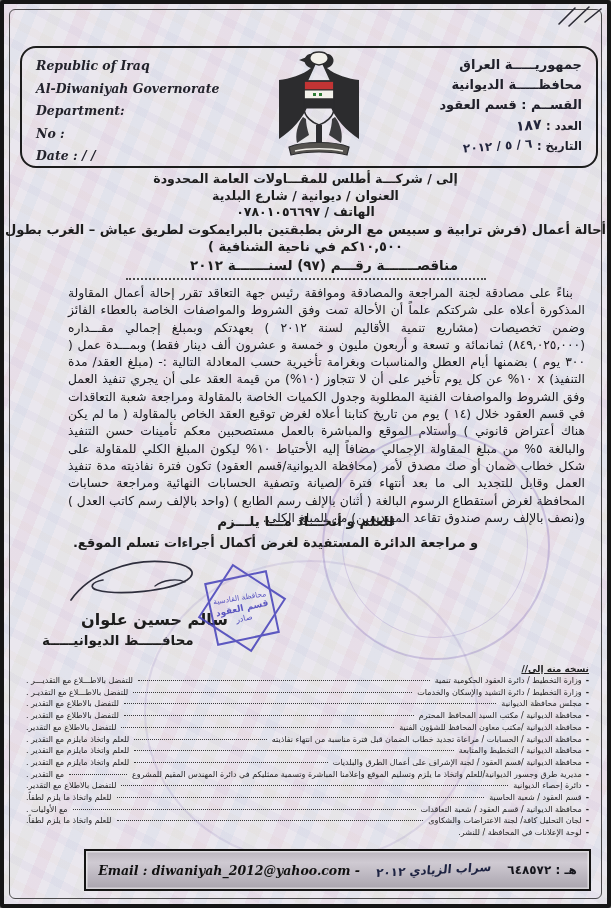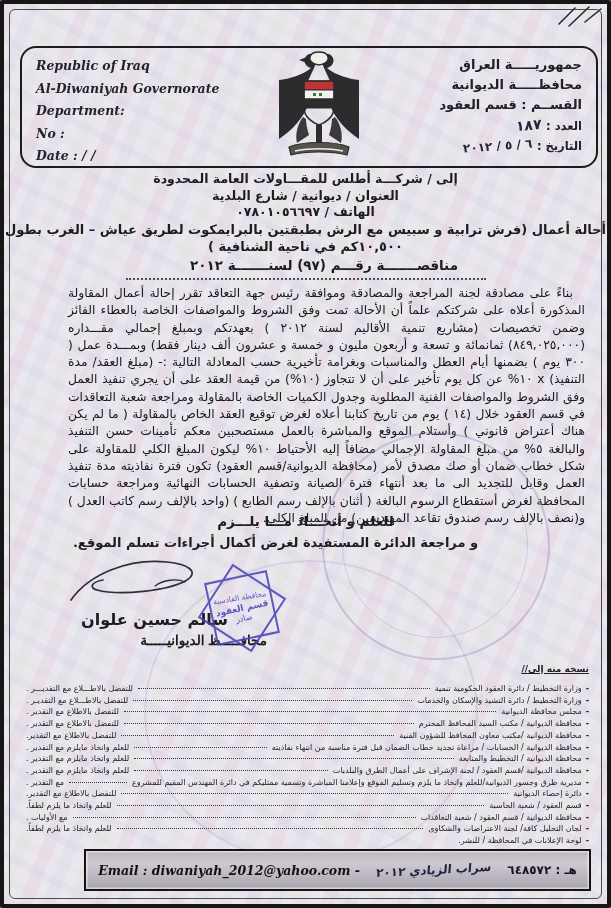--- a/index.html
+++ b/index.html
@@ -33,35 +33,35 @@
   
   .body-par{
     position:absolute;left:24px;right:22px;top:281px;direction:rtl;text-align:justify;
     font-size:12.3px;line-height:17.3px;color:#18181c;text-indent:12px;margin-left:40px;
   }
   .closing1{position:absolute;left:0;right:0;top:509px;text-align:center;font-weight:bold;font-size:13.5px;direction:rtl;}
   .closing2{position:absolute;left:0;right:60px;top:531px;text-align:center;font-weight:bold;font-size:13px;direction:rtl;}
   
   .sig-squiggle{position:absolute;left:55px;top:552px;}
   .sig-name{position:absolute;left:38px;top:606px;width:225px;text-align:center;font-weight:bold;font-size:16px;direction:rtl;}
-  .sig-title{position:absolute;left:38px;top:628px;width:225px;text-align:right;font-weight:bold;font-size:13.5px;direction:rtl;font-family:Liberation Serif, serif;}
+  .sig-title{position:absolute;left:38px;top:628px;width:225px;text-align:left;font-weight:bold;font-size:13.5px;direction:rtl;}
   .star-stamp{position:absolute;left:186px;top:552px;width:104px;height:104px;transform:rotate(-12deg);opacity:.88;}
   .star-sq{position:absolute;left:20px;top:20px;width:64px;height:64px;border:2.5px solid #4a45bb;box-sizing:border-box;}
   .star-sq.r45{transform:rotate(45deg);}
   .star-txt{position:absolute;inset:0;display:flex;flex-direction:column;align-items:center;justify-content:center;color:#4a45bb;direction:rtl;text-align:center;}
   .star-txt .l1{font-size:7.5px;transform:rotate(3deg);}
   .star-txt .l2{font-size:9px;font-weight:bold;margin:1px 0;}
   .star-txt .l3{font-size:8px;}
   .round-stamp{position:absolute;border-radius:50%;pointer-events:none;}
   .round1{left:318px;top:428px;width:224px;height:224px;border:2.5px solid rgba(138,116,188,.34);}
   .round1i{left:338px;top:448px;width:184px;height:184px;border:1.5px solid rgba(138,116,188,.26);}
   .round2{left:140px;top:556px;width:330px;height:300px;border:2px solid rgba(130,110,180,.16);}
   
   .cc{position:absolute;left:22px;right:18px;top:660px;direction:rtl;font-size:8px;color:#222;}
-  .cc-head{font-weight:bold;font-size:9px;text-decoration:underline;margin-bottom:9px;}
+  .cc-head{font-weight:bold;font-size:9px;text-decoration:underline;margin-bottom:1px;}
   .cc-row{display:flex;align-items:baseline;line-height:11.7px;}
   .cc-row::before{content:"-";margin-left:4px;font-weight:bold;}
   .cc-dept{white-space:nowrap;}
   .cc-dots{flex:1;border-bottom:1.6px dotted #3a3a3a;margin:0 5px;transform:translateY(-2px);min-width:12px;}
   .cc-note{white-space:nowrap;}
   
   .footer-box{
     position:absolute;left:80px;right:16px;top:845px;height:42px;box-sizing:border-box;
     border:2.5px solid #141414;border-radius:0;
     background:linear-gradient(180deg,#b9b4bd 0%,#cfcad2 30%,#a9a4ae 100%);

